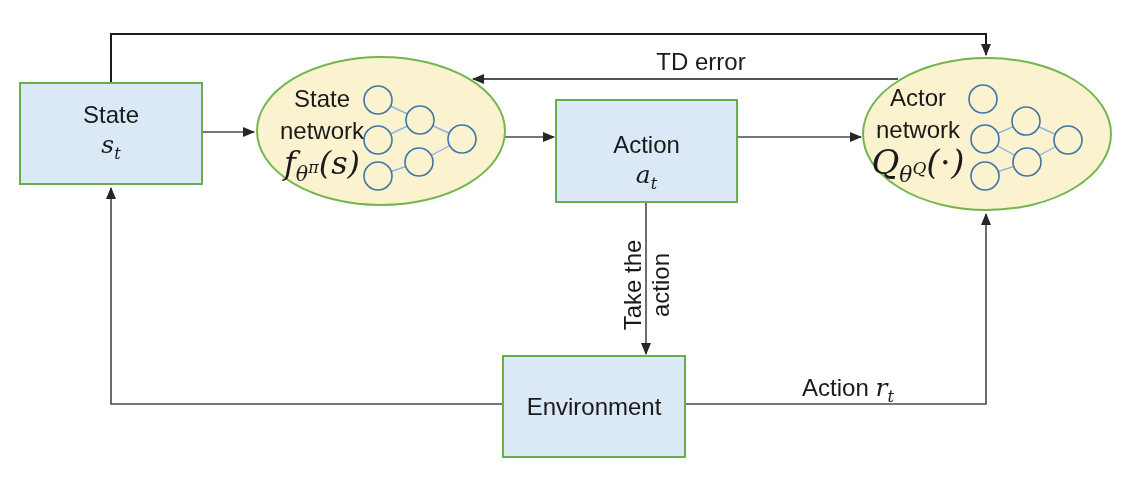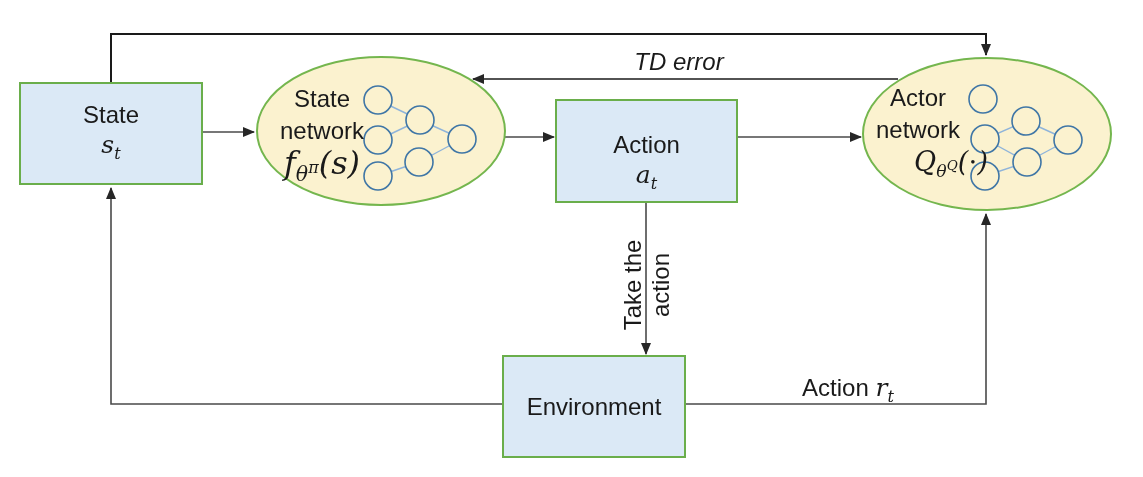--- a/index.html
+++ b/index.html
@@ -98,28 +98,28 @@
   </div>
 
   <div class="lbl node-lbl" style="left:556px;top:100px;width:181px;height:102px;padding-top:18px;box-sizing:border-box;">
     <div>Action</div>
     <div class="math"><span>a</span><sub>t</sub></div>
   </div>
 
   <div class="lbl" style="left:848px;top:82px;width:140px;line-height:32px;">
     <div>Actor</div>
     <div>network</div>
-    <div class="math" style="font-size:27px;line-height:32px;text-align:right;"><span>Q</span><sub><span>θ</span><sup>Q</sup></sub><span>(⋅)</span></div>
+    <div class="math" style="font-size:34px;line-height:32px;"><span>Q</span><sub><span>θ</span><sup>Q</sup></sub><span>(⋅)</span></div>
   </div>
 
   <div class="lbl node-lbl" style="left:503px;top:356px;width:182px;height:101px;border-radius:16px;">
     <div>Environment</div>
   </div>
 
-  <div class="lbl" style="left:589px;top:47px;width:180px;font-style:italic;">TD error</div>
+  <div class="lbl" style="left:611px;top:47px;width:180px;">TD error</div>
 
   <div class="lbl rot" style="left:647px;top:285px;line-height:28px;">
     <div>Take the</div>
     <div>action</div>
   </div>
 
 
   <div class="lbl" style="left:758px;top:373px;width:180px;">
     <span>Action</span>
     <span class="math"><span>r</span><sub>t</sub></span>

